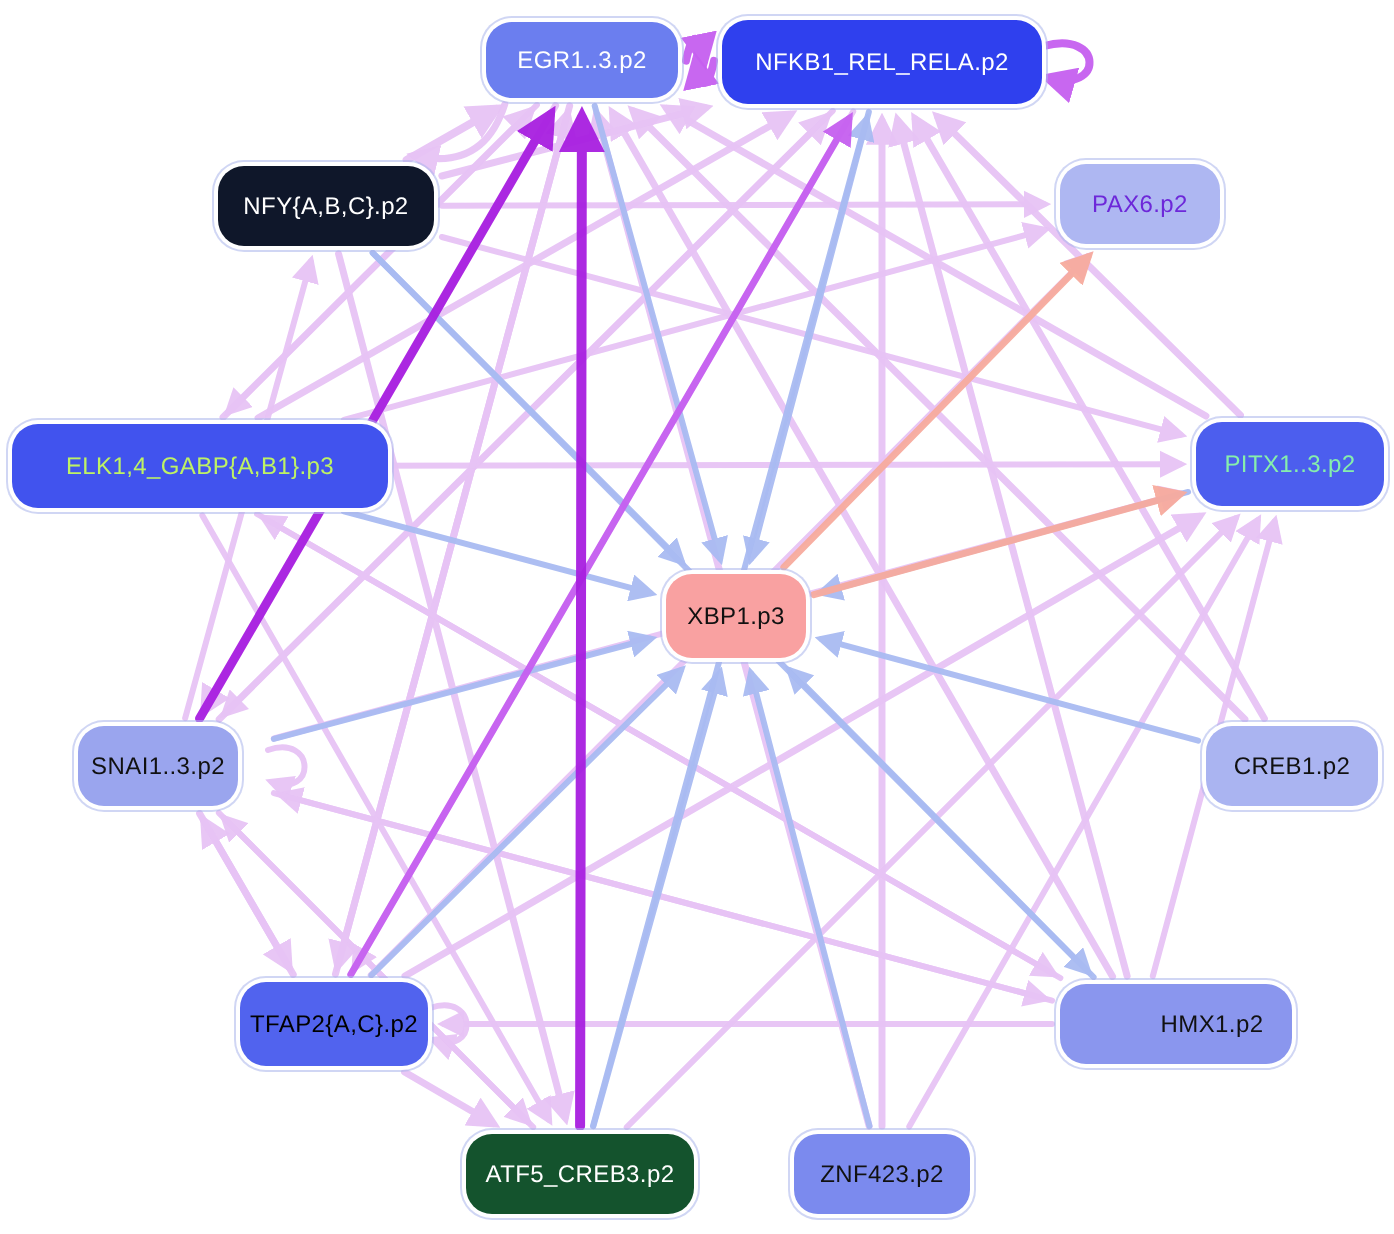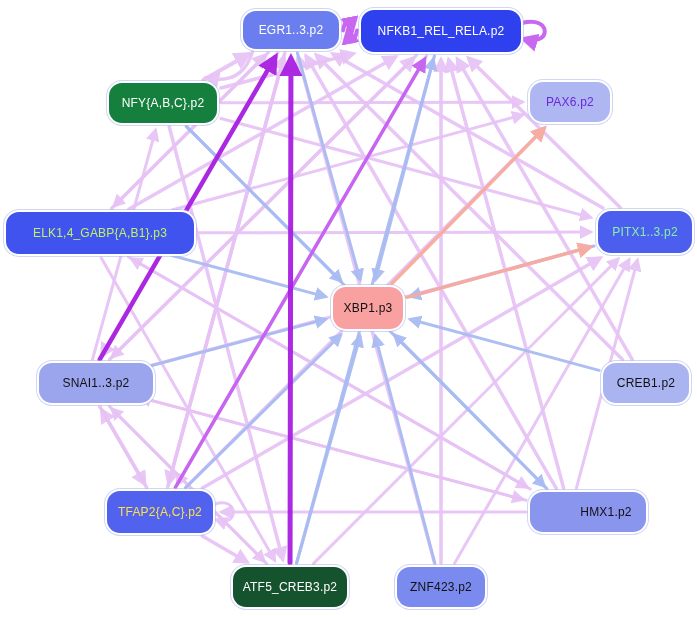--- a/index.html
+++ b/index.html
@@ -103,47 +103,47 @@
         <path fill="none" stroke="#a81fe0" stroke-width="4.5" stroke-linecap="round" marker-end="url(#arrow-magenta)" opacity="0.95" d="M 99.78059319551481 359.2704907413818 L 275.0380729672444 57.4856597198182"></path>
       </g>
   </svg>
   <div id="nodes">
       <div class="node" style="left: 243px; top: 11px; width: 96px; height: 38px; background: rgb(107, 126, 239); color: rgb(255, 255, 255);">
         <span>EGR1..3.p2</span>
       </div>
       <div class="node" style="left: 361px; top: 10px; width: 160px; height: 42px; background: rgb(47, 64, 238); color: rgb(255, 255, 255);">
         <span>NFKB1_REL_RELA.p2</span>
       </div>
-      <div class="node" style="left: 109px; top: 83px; width: 108px; height: 40px; background: #15803d; color: rgb(255, 255, 255);">
+      <div class="node" style="left: 109px; top: 83px; width: 108px; height: 40px; background: #0f172a; color: rgb(255, 255, 255);">
         <span>NFY{A,B,C}.p2</span>
       </div>
       <div class="node" style="left: 530px; top: 82px; width: 80px; height: 40px; background: rgb(174, 183, 242); color: #6d28d9;">
         <span>PAX6.p2</span>
       </div>
       <div class="node" style="left: 6px; top: 212px; width: 188px; height: 42px; background: rgb(65, 83, 238); color: #bef264;">
         <span>ELK1,4_GABP{A,B1}.p3</span>
       </div>
       <div class="node" style="left: 598px; top: 211px; width: 94px; height: 42px; background: rgb(76, 94, 238); color: #86efac;">
         <span>PITX1..3.p2</span>
       </div>
       <div class="node" style="left: 333px; top: 287px; width: 70px; height: 42px; background: rgb(249, 161, 161); color: rgb(17, 17, 17);">
         <span>XBP1.p3</span>
       </div>
-      <div class="node" style="left: 39px; top: 363px; width: 114px; height: 40px; background: rgb(154, 165, 238); color: rgb(17, 17, 17);">
+      <div class="node" style="left: 39px; top: 363px; width: 80px; height: 40px; background: rgb(154, 165, 238); color: rgb(17, 17, 17);">
         <span>SNAI1..3.p2</span>
       </div>
       <div class="node" style="left: 603px; top: 363px; width: 86px; height: 40px; background: rgb(170, 180, 241); color: rgb(17, 17, 17);">
         <span>CREB1.p2</span>
       </div>
-      <div class="node" style="left: 107px; top: 491px; width: 106px; height: 42px; background: rgb(81, 99, 238); color: #fde047;">
+      <div class="node" style="left: 120px; top: 491px; width: 94px; height: 42px; background: rgb(81, 99, 238); color: #000000;">
         <span>TFAP2{A,C}.p2</span>
       </div>
       <div class="node" style="left: 530px; top: 492px; width: 80px; height: 40px; background: rgb(138, 150, 238); color: rgb(17, 17, 17); padding-left: 36px;">
         <span>HMX1.p2</span>
       </div>
       <div class="node" style="left: 233px; top: 567px; width: 114px; height: 40px; background: #14532d; color: rgb(255, 255, 255);">
         <span>ATF5_CREB3.p2</span>
       </div>
-      <div class="node" style="left: 397px; top: 567px; width: 88px; height: 40px; background: rgb(123, 138, 238); color: rgb(17, 17, 17);">
+      <div class="node" style="left: 397px; top: 567px; width: 88px; height: 40px; background: rgb(123, 138, 238); color: rgb(17, 17, 17); border-radius: 12px;">
         <span>ZNF423.p2</span>
       </div>
     </div>
 </div>
 
 </body></html>

